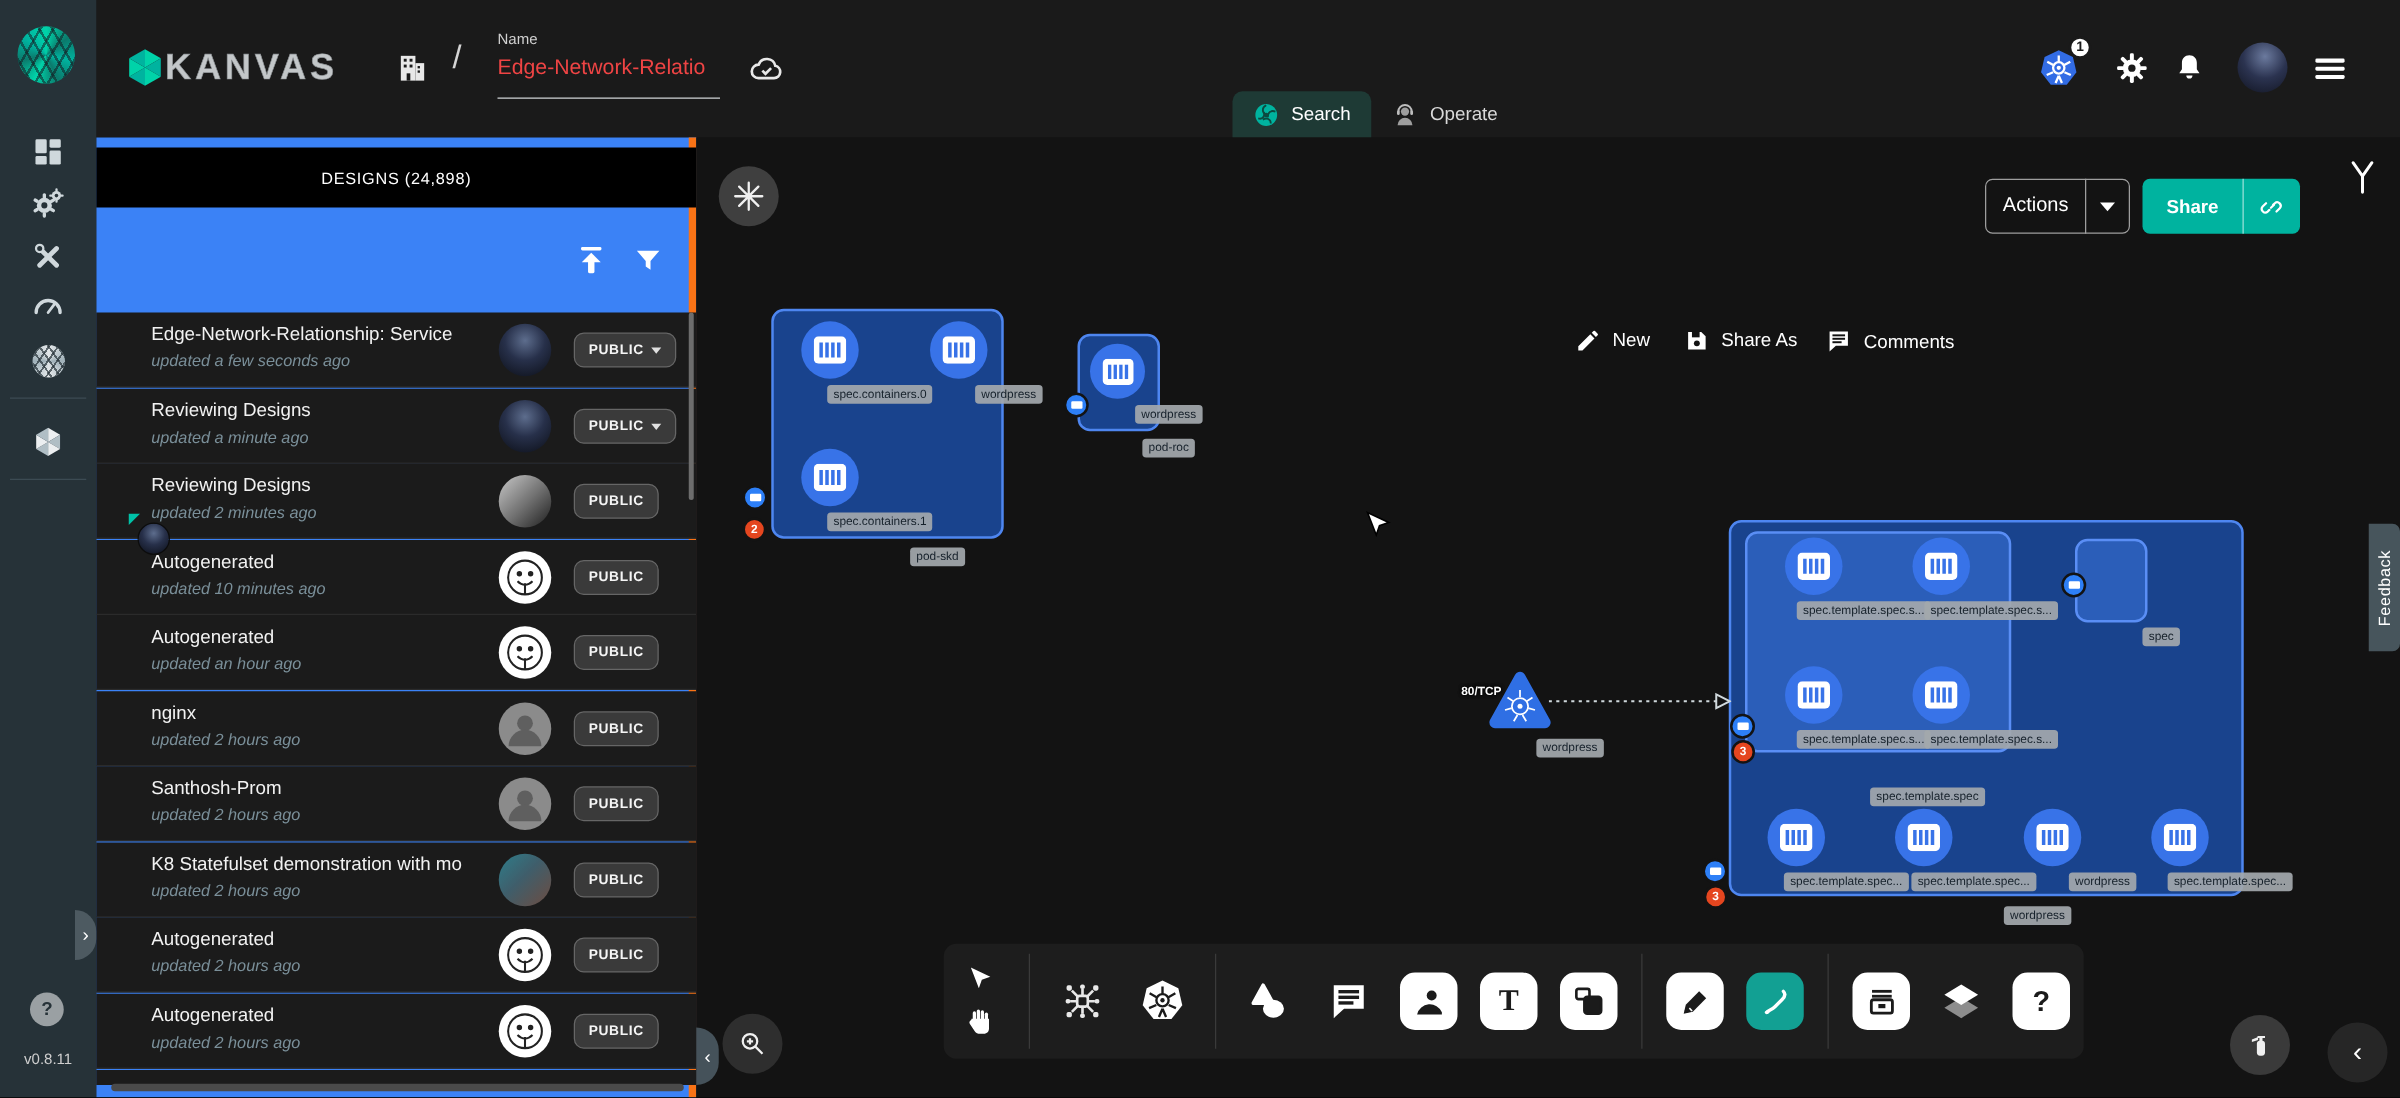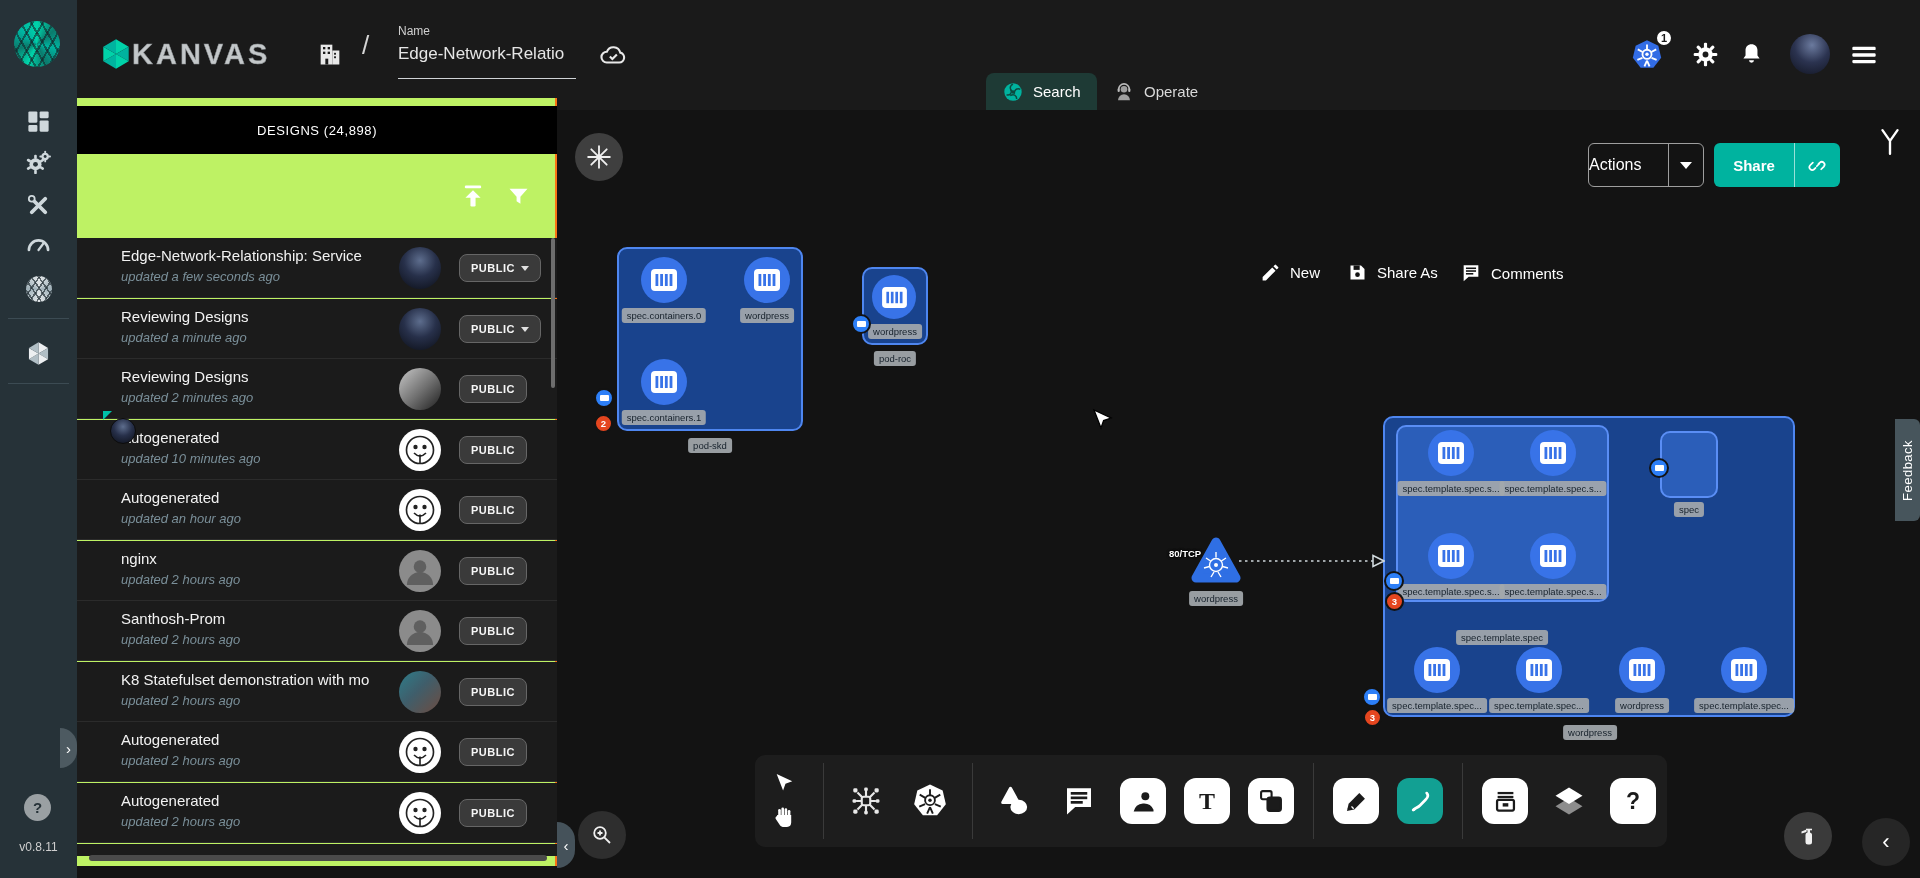--- a/index.html
+++ b/index.html
@@ -12,37 +12,37 @@
   .header { position:absolute; left:0; top:0; width:1920px; height:110px; background:#1a1a1a; }
   .sidebar { position:absolute; left:0; top:0; width:77px; height:878px; background:#263238; z-index:6; }
   .meshery-circle { position:absolute; left:14px; top:21px; width:46px; height:46px; border-radius:50%;
       background:conic-gradient(#00d3a9,#0b7a6c,#00b39f,#0b7a6c,#00d3a9,#0b7a6c,#00b39f,#00d3a9); }
   .meshery-circle:after{ content:""; position:absolute; inset:0; border-radius:50%;
       background:repeating-linear-gradient(60deg,rgba(20,30,35,.55) 0 2px,transparent 2px 9px),
                  repeating-linear-gradient(-60deg,rgba(20,30,35,.55) 0 2px,transparent 2px 9px);}
   .logo-text { position:absolute; left:132px; top:38px; font-size:29px; font-weight:700; letter-spacing:3px;
       color:#c3c7c9; -webkit-text-stroke:.5px #8c9194; }
   .name-label { position:absolute; left:398px; top:24px; font-size:12px; color:#d0d0d0; }
-  .name-value { position:absolute; left:398px; top:44px; font-size:17px; color:#e5e5e5; width:178px;
+  .name-value { position:absolute; left:398px; top:44px; font-size:17px; color:#ef4444; width:178px;
       white-space:nowrap; overflow:hidden; }
   .name-underline { position:absolute; left:398px; top:78px; width:178px; height:1px; background:#cfd3d6; }
   .slash { position:absolute; left:362px; top:30px; font-size:26px; color:#d5d5d5; font-weight:300; }
 
   .tab { position:absolute; top:73px; height:37px; display:flex; align-items:center; gap:9px;
       padding:0 16px; border-radius:8px 8px 0 0; font-size:15px; color:#d9d9d9; cursor:pointer; }
   .tab.active { background:#1e3a35; color:#fff; }
 
   .hbadge { position:absolute; width:18px; height:18px; border-radius:50%; background:#fff; color:#1a1a1a;
       font-size:11px; font-weight:700; display:flex; align-items:center; justify-content:center;
       border:2px solid #1a1a1a; z-index:3; }
   .avatar-hdr { position:absolute; left:1790px; top:34px; width:40px; height:40px; border-radius:50%;
       background:radial-gradient(circle at 55% 28%, #6b7a9e 0%, #2b3350 48%, #10131f 100%); }
 
   
-  .panel { position:absolute; left:77px; top:98px; width:480px; height:768px; background:#bef264; border-right:2px solid #f97316; }
+  .panel { position:absolute; left:77px; top:110px; width:480px; height:768px; background:#3b82f6; border-right:6px solid #f97316; }
   .panel-header { position:absolute; left:0; top:8px; width:480px; height:48px; background:#000;
       color:#fff; font-size:13px; letter-spacing:.6px; display:flex; align-items:center; justify-content:center; }
   .search-box { position:absolute; left:18px; top:74px; width:346px; height:50px; background:#242424;
       border:1px solid #4a4a4a; border-radius:8px; display:flex; align-items:center; padding:0 12px; }
   .search-box input { flex:1; background:transparent; border:none; outline:none; color:#e0e0e0; font-size:15px;
       font-family:"Liberation Sans",sans-serif; }
   .search-box input::placeholder { color:#9b9b9b; }
 
   .drow { position:absolute; left:0; width:480px; height:60px; background:#1b1b1b; border-bottom:1px solid #2b2b2b; }
   .drow .nm { position:absolute; left:44px; top:9px; font-size:15px; color:#f2f2f2; width:260px;
@@ -72,21 +72,21 @@
   .actions-btn { position:absolute; left:1031px; top:33px; width:116px; height:44px; border:1.5px solid #9e9e9e;
       border-radius:6px; display:flex; align-items:center; color:#fff; font-size:16px; }
   .share-btn { position:absolute; left:1157px; top:33px; width:126px; height:44px; background:#00B39F;
       border-radius:6px; display:flex; align-items:center; color:#fff; font-size:15px; font-weight:700; }
 
   .bluerect { position:absolute; background:rgba(26,72,152,.92); border:2px solid #4e86f0; border-radius:10px; }
   .bluerect.inner { background:rgba(45,98,190,.9); border-color:#5a8ef5; }
   .kcirc { position:absolute; width:46px; height:46px; border-radius:50%; background:#3873e8;
       display:flex; align-items:center; justify-content:center; z-index:3; }
   .chip { position:absolute; transform:translateX(-50%); background:rgba(163,168,172,.93); color:#16212b;
-      font-size:9.5px; padding:2px 5px; border-radius:3px; white-space:nowrap; z-index:5; font-weight:500; }
+      font-size:9.5px; padding:2px 5px; border-radius:3px; white-space:nowrap; z-index:5; font-weight:500;margin-left:40px; }
   .badge-red { position:absolute; width:19px; height:19px; border-radius:50%; background:#e5461f; color:#fff;
       font-size:9.5px; font-weight:700; display:flex; align-items:center; justify-content:center;
       border:2px solid #131313; z-index:6; }
   .badge-blue { position:absolute; width:20px; height:20px; border-radius:50%; background:#2d7ff7;
       display:flex; align-items:center; justify-content:center; border:2px solid #131313; z-index:6; }
   .badge-blue i { display:block; width:9px; height:6px; background:#fff; border-radius:1px; }
 
   .tri { position:absolute; z-index:3; }
   .edge-label { position:absolute; color:#fff; font-size:9.5px; font-weight:700; z-index:7;
       text-shadow:0 0 3px #000,0 0 3px #000; }
@@ -454,21 +454,21 @@
         <path d="M4 3.5h16v12.5H9.5L4 21z" fill="#fff"></path>
         <g fill="#131313">
             <rect x="6.5" y="6" width="11" height="1.7"></rect>
             <rect x="6.5" y="9" width="11" height="1.7"></rect>
             <rect x="6.5" y="12" width="8" height="1.7"></rect>
           </g>
       </svg>
       <span>Comments</span>
     </div>
     <div class="actions-btn">
-      <span style="flex:1;">Actions</span>
+      <span style="flex:1;text-align:center">Actions</span>
       <div style="width:1px;height:44px;background:#9e9e9e"></div>
       <div style="width:34px;display:flex;justify-content:center">
         <span class="caret-down" style="border-top-color:#fff;border-left-width:6px;border-right-width:6px;border-top-width:7px"></span>
       </div>
     </div>
     <div class="share-btn">
       <span style="width:80px;text-align:center">Share</span>
       <div style="width:1px;height:44px;background:rgba(255,255,255,.6)"></div>
       <div style="flex:1;display:flex;justify-content:center">
         <svg width="20" height="20" viewBox="0 0 24 24" fill="none" stroke="#fff" stroke-width="2.1" stroke-linecap="round">

